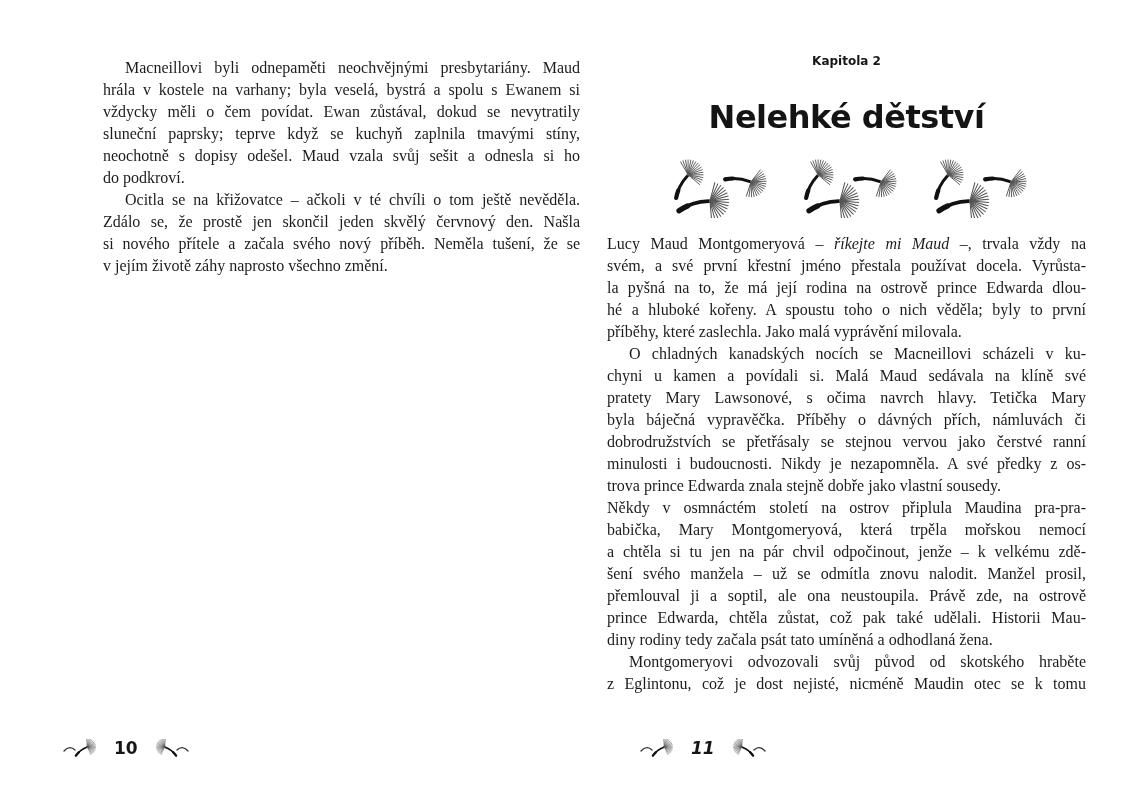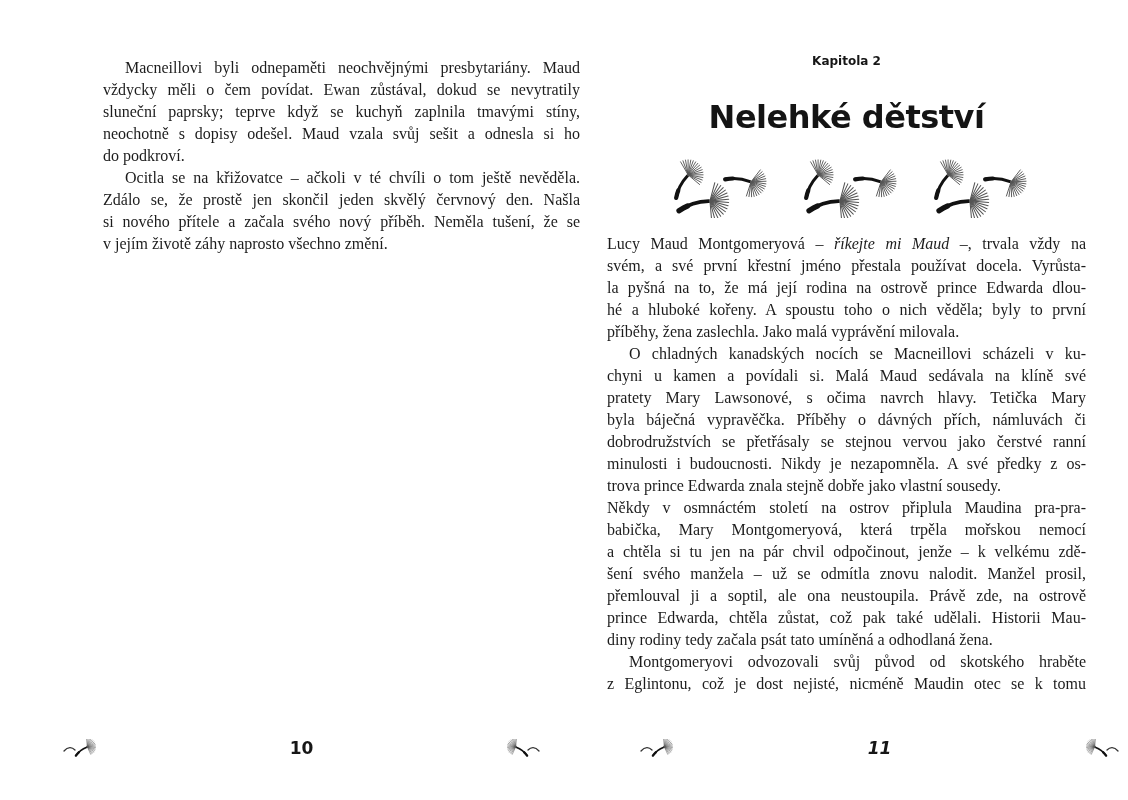--- a/index.html
+++ b/index.html
@@ -11,21 +11,21 @@
   .line{text-align:justify;text-align-last:justify;}
   .line.end{text-align-last:left;}
   .line.ind{text-indent:22px;}
   em{font-style:italic;}
   .kicker{position:absolute;left:607px;top:54px;width:479px;text-align:center;
           font-family:"DejaVu Sans", sans-serif;font-weight:bold;font-size:12px;color:#161616;}
   .title{position:absolute;left:607px;top:98px;width:479px;text-align:center;
          font-family:"DejaVu Sans", sans-serif;font-weight:bold;font-size:32px;color:#141414;
          letter-spacing:-0.5px;}
   .ornament-row{position:absolute;left:607px;top:156px;width:479px;display:flex;justify-content:center;}
-  .footer{position:absolute;top:738px;display:flex;align-items:center;justify-content:space-between;gap:9px;
+  .footer{position:absolute;top:738px;display:flex;align-items:center;justify-content:flex-start;gap:9px;
           font-family:"DejaVu Sans", sans-serif;font-weight:bold;font-size:17px;color:#161616;}
   #footer-left{left:63px;width:477px;}
   #footer-right{left:640px;width:479px;font-style:italic;}
   .mini-flip{transform:scaleX(-1);}
   .defs-holder{position:absolute;width:0;height:0;overflow:hidden;}
 </style>
 </head>
 <body>
 
 <svg class="defs-holder" aria-hidden="true">
@@ -59,20 +59,21 @@
     </g>
   </defs>
 </svg>
 
 <div class="spread">
 
   <div>
     <div id="left-body" class="page-body">
         <div>
           <div class="line ind">Macneillovi byli odnepaměti neochvějnými presbytariány. Maud</div>
+          <div class="line">hrála v kostele na varhany; byla veselá, bystrá a spolu s Ewanem si</div>
           <div class="line">vždycky měli o čem povídat. Ewan zůstával, dokud se nevytratily</div>
           <div class="line">sluneční paprsky; teprve když se kuchyň zaplnila tmavými stíny,</div>
           <div class="line">neochotně s dopisy odešel. Maud vzala svůj sešit a odnesla si ho</div>
           <div class="line end">do podkroví.</div>
         </div>
         <div>
           <div class="line ind">Ocitla se na křižovatce – ačkoli v té chvíli o tom ještě nevěděla.</div>
           <div class="line">Zdálo se, že prostě jen skončil jeden skvělý červnový den. Našla</div>
           <div class="line">si nového přítele a začala svého nový příběh. Neměla tušení, že se</div>
           <div class="line end">v jejím životě záhy naprosto všechno změní.</div>
@@ -112,21 +113,21 @@
         </g>
       </svg>
     </div>
 
     <div id="right-body" class="page-body">
         <div>
           <div class="line">Lucy Maud Montgomeryová – <em>říkejte mi Maud</em> –, trvala vždy na</div>
           <div class="line">svém, a své první křestní jméno přestala používat docela. Vyrůsta-</div>
           <div class="line">la pyšná na to, že má její rodina na ostrově prince Edwarda dlou-</div>
           <div class="line">hé a hluboké kořeny. A spoustu toho o nich věděla; byly to první</div>
-          <div class="line end">příběhy, žena zaslechla. Jako malá vyprávění milovala.</div>
+          <div class="line end">příběhy, které zaslechla. Jako malá vyprávění milovala.</div>
         </div>
         <div>
           <div class="line ind">O chladných kanadských nocích se Macneillovi scházeli v ku-</div>
           <div class="line">chyni u kamen a povídali si. Malá Maud sedávala na klíně své</div>
           <div class="line">pratety Mary Lawsonové, s očima navrch hlavy. Tetička Mary</div>
           <div class="line">byla báječná vypravěčka. Příběhy o dávných přích, námluvách či</div>
           <div class="line">dobrodružstvích se přetřásaly se stejnou vervou jako čerstvé ranní</div>
           <div class="line">minulosti i budoucnosti. Nikdy je nezapomněla. A své předky z os-</div>
           <div class="line end">trova prince Edwarda znala stejně dobře jako vlastní sousedy.</div>
         </div>

